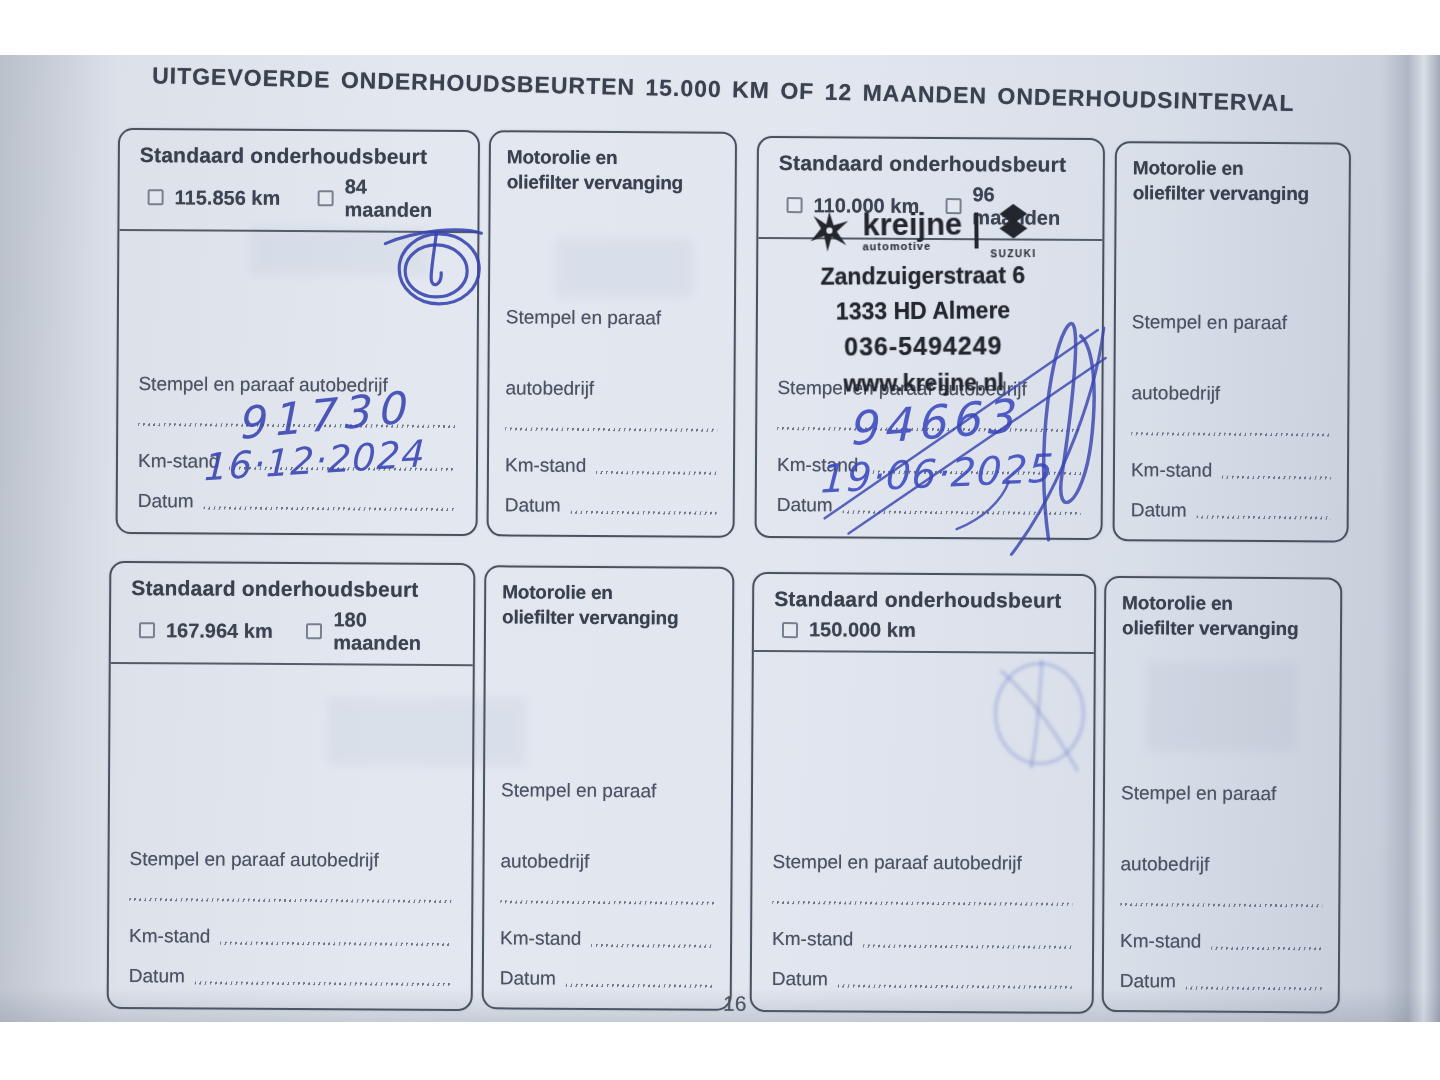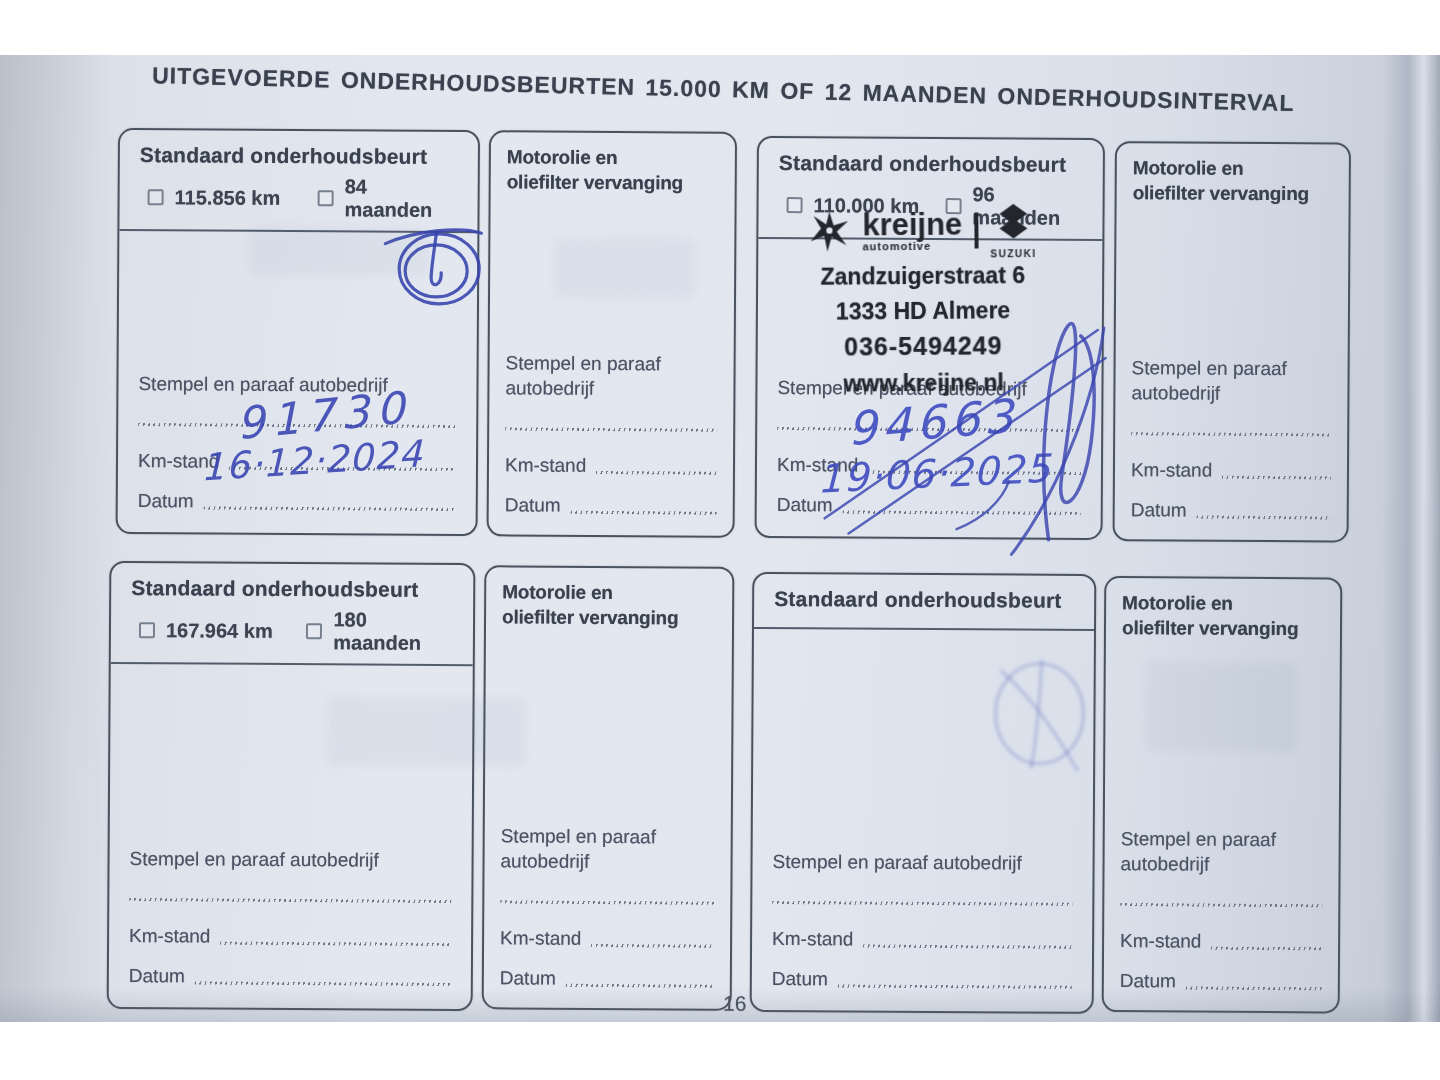--- a/index.html
+++ b/index.html
@@ -48,21 +48,21 @@
   .opt  { display:flex; align-items:center; }
   .opt1 { width:57%; padding-left:8px; }
   .cb { display:inline-block; width:16px; height:16px; border:2px solid #76808f;
         border-radius:2px; margin-right:11px; flex:none; background:rgba(255,255,255,0.15); }
   .std-rule { margin-top:9px; border-bottom:2px solid #525c6b; width:100%; }
 
   .spacer { flex:1; }
 
   .stempel { margin:0 20px; font-size:19px; color:#4a5263;
              text-shadow:0 0 0.8px rgba(74,82,99,0.5); }
-  .stempel.two span { display:block; line-height:1.35; }
+  .stempel.two span { display:block; line-height:1.35;margin-top:46px; }
 
   .dotline { margin:28px 20px 0; height:3px;
              background:repeating-linear-gradient(105deg,#6e7888 0 1.5px,transparent 1.5px 5px); }
   .row { display:flex; align-items:flex-end; margin:24px 20px 0; font-size:19px; color:#4a5263;
          text-shadow:0 0 0.8px rgba(74,82,99,0.5); }
   .row.last { margin-top:18px; margin-bottom:20px; }
   .dotfill { flex:1; margin-left:10px; height:3px; margin-bottom:3px;
              background:repeating-linear-gradient(105deg,#6e7888 0 1.5px,transparent 1.5px 5px); }
 
   .oil-title { margin:13px 16px 0; font-size:19px; font-weight:bold; color:#39414f;
@@ -300,20 +300,24 @@
         </div>
       <div class="row last">
           <span>Datum</span>
           <span class="dotfill"></span>
         </div>
     </div>
 
     <div class="cell std c7">
       <div class="std-title">Standaard onderhoudsbeurt</div>
       <div class="opts">
+        <span class="opt opt1">
+            <span class="cb"></span>
+            <span>150.000 km</span>
+          </span>
       </div>
       <div class="std-rule"></div>
       <div class="spacer"></div>
       <div class="stempel">Stempel en paraaf autobedrijf</div>
       <div class="dotline"></div>
       <div class="row">
           <span>Km-stand</span>
           <span class="dotfill"></span>
         </div>
       <div class="row last">

